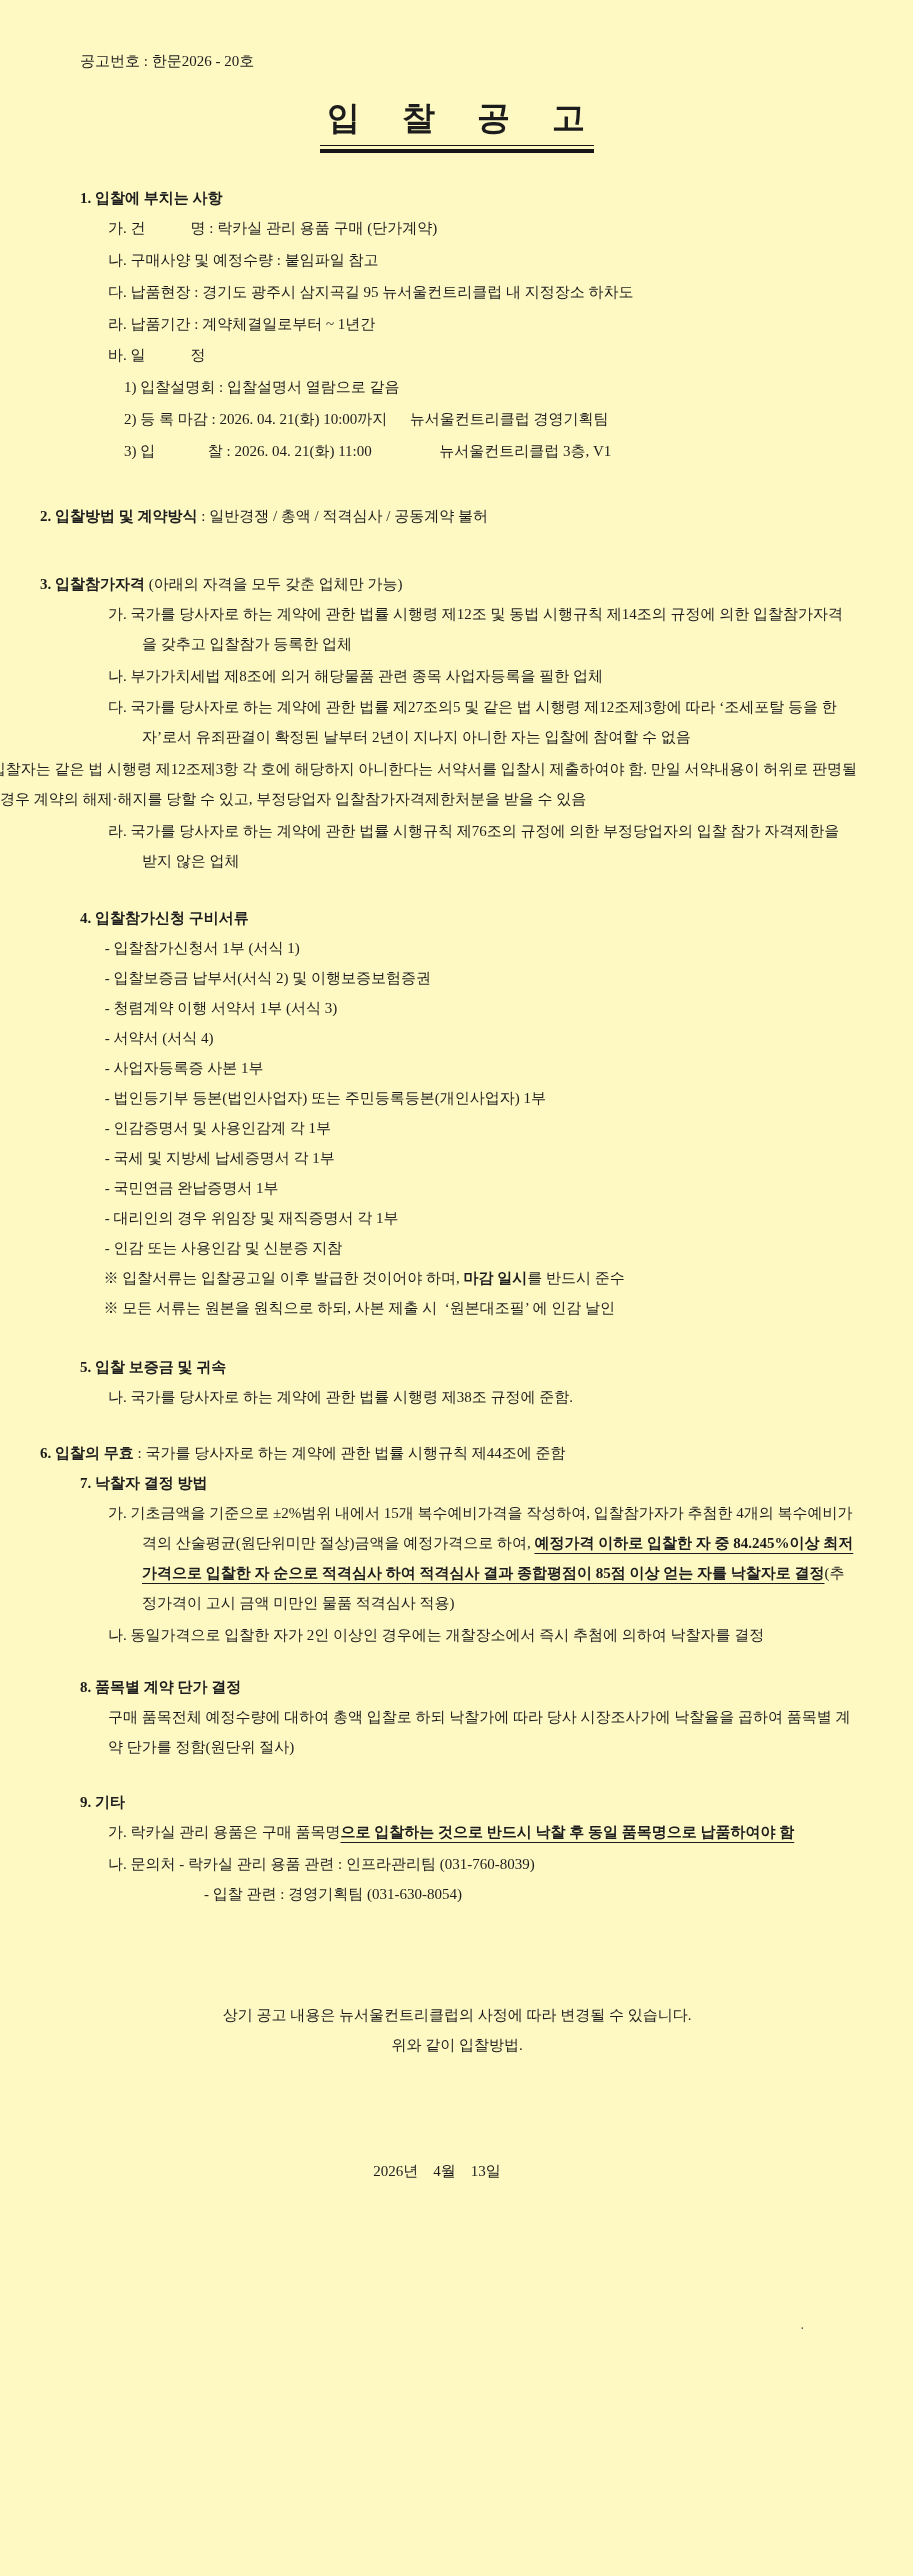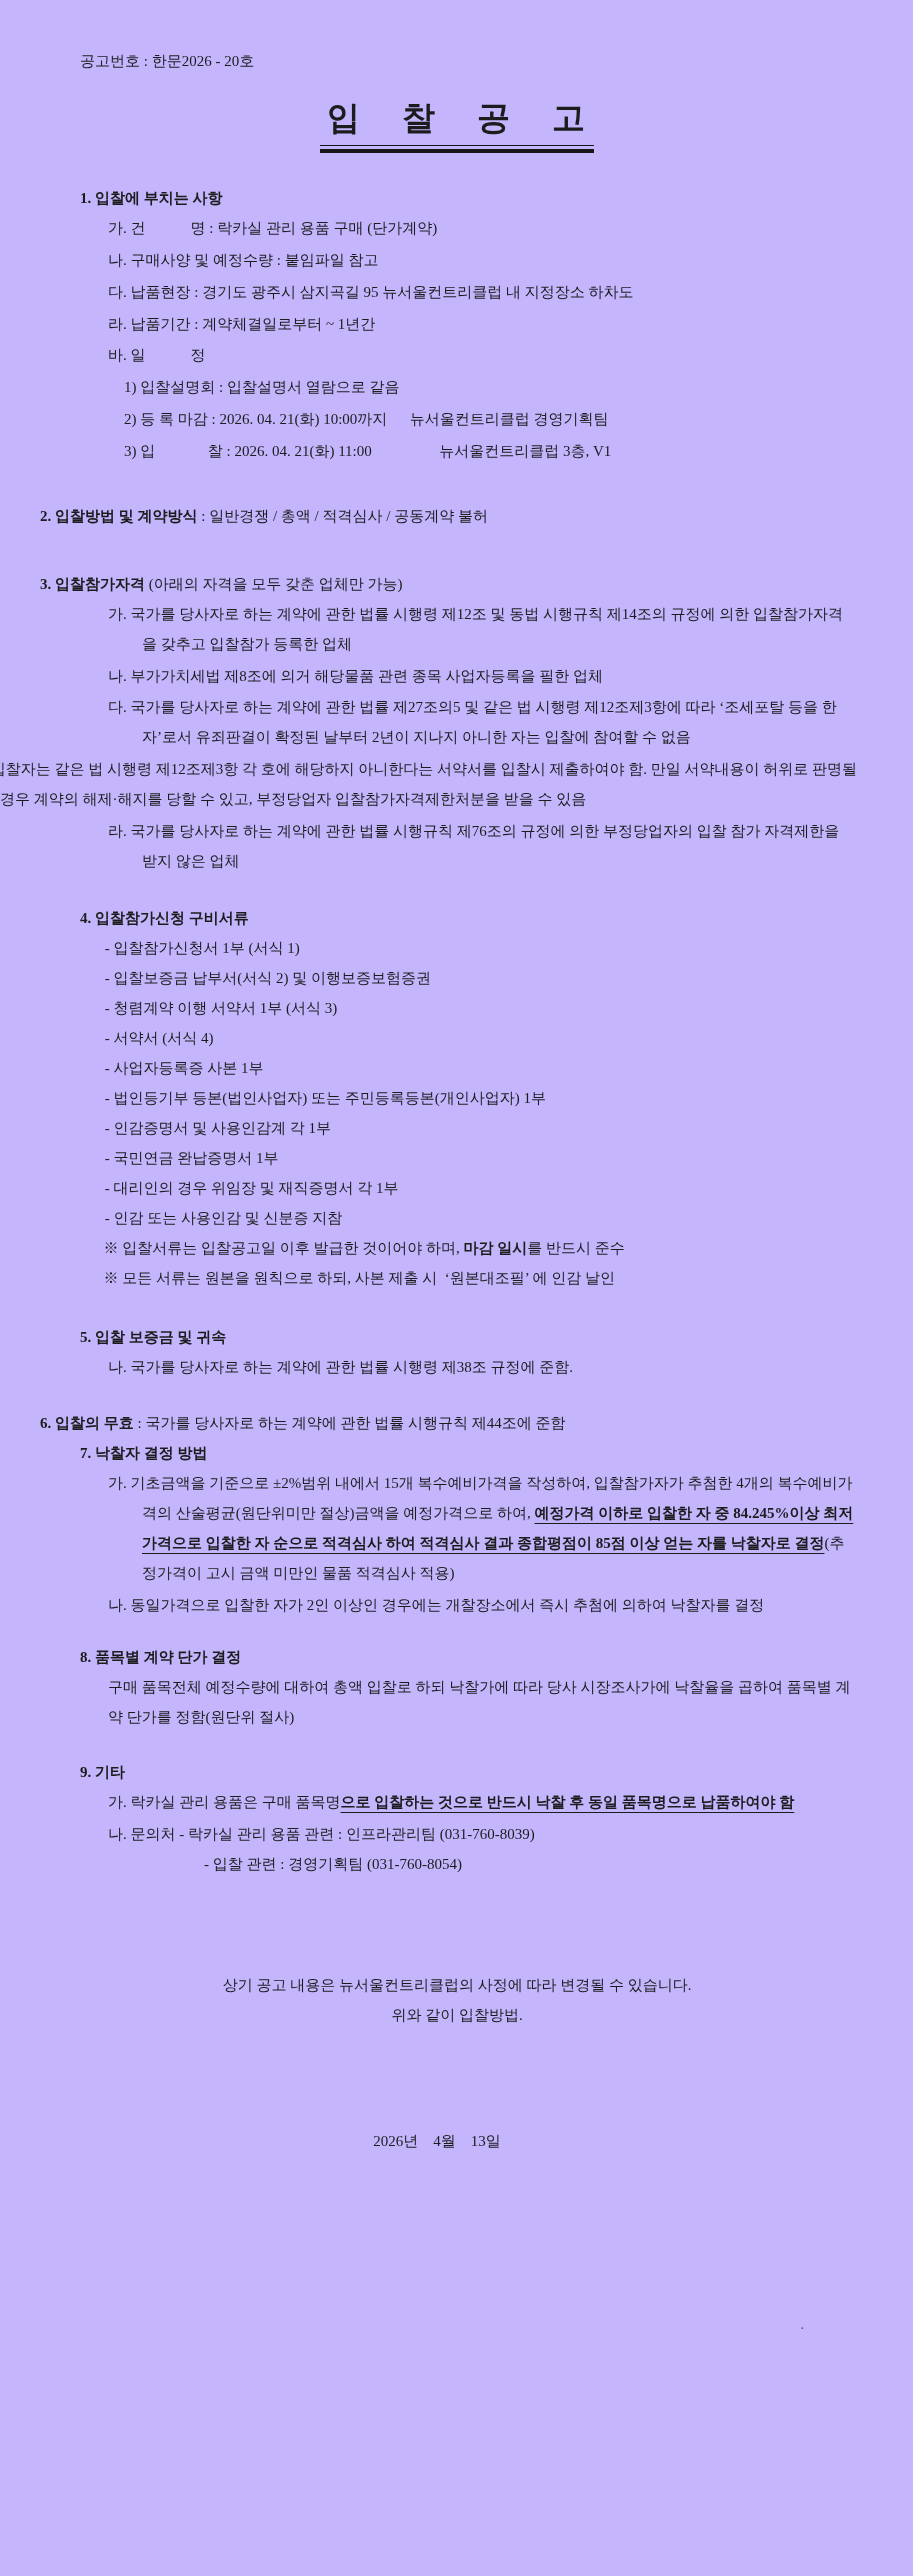--- a/index.html
+++ b/index.html
@@ -1,18 +1,18 @@
 <!DOCTYPE html>
 <html style="font-size:14.6px"><head>
 <meta charset="utf-8">
 <style>
   html,body { margin:0; padding:0; background:#ffffff; }
   .page {
     position:relative; width:914px; height:2576px; overflow:hidden;
-    background:#c4b5fd; color:#1c1c1c;
+    background:#fef9c3; color:#1c1c1c;
     font-family:"Liberation Serif","DejaVu Serif",serif;
     font-size:15px; line-height:30px;
   }
   .ln { white-space:pre-wrap; }
   .notice   { margin:46px 0 0 80px; }
   .title-row{ text-align:center; margin-top:22px; }
   .title {
     display:inline-block; font-size:33px; font-weight:bold; line-height:40px;
     padding:0 7.3px 7.3px 7.3px; border-bottom:1.8px solid #161616; position:relative;
     letter-spacing:1.8px;
@@ -64,20 +64,21 @@
   <div class="ln item">라. 국가를 당사자로 하는 계약에 관한 법률 시행규칙 제76조의 규정에 의한 부정당업자의 입찰 참가 자격제한을 받지 않은 업체</div>
 
   <div class="ln sec" style="margin-top:27.4px">4. 입찰참가신청 구비서류</div>
   <div class="ln dash">- 입찰참가신청서 1부 (서식 1)</div>
   <div class="ln dash">- 입찰보증금 납부서(서식 2) 및 이행보증보험증권</div>
   <div class="ln dash">- 청렴계약 이행 서약서 1부 (서식 3)</div>
   <div class="ln dash">- 서약서 (서식 4)</div>
   <div class="ln dash">- 사업자등록증 사본 1부</div>
   <div class="ln dash">- 법인등기부 등본(법인사업자) 또는 주민등록등본(개인사업자) 1부</div>
   <div class="ln dash">- 인감증명서 및 사용인감계 각 1부</div>
+  <div class="ln dash">- 국세 및 지방세 납세증명서 각 1부</div>
   <div class="ln dash">- 국민연금 완납증명서 1부</div>
   <div class="ln dash">- 대리인의 경우 위임장 및 재직증명서 각 1부</div>
   <div class="ln dash">- 인감 또는 사용인감 및 신분증 지참</div>
   <div class="ln note4"><span>※ 입찰서류는 입찰공고일 이후 발급한 것이어야 하며, </span><span class="b">마감 일시</span><span>를 반드시 준수</span></div>
   <div class="ln note4">※ 모든 서류는 원본을 원칙으로 하되, 사본 제출 시  ‘원본대조필’ 에 인감 날인</div>
 
   <div class="ln sec" style="margin-top:29px">5. 입찰 보증금 및 귀속</div>
   <div class="ln item">나. 국가를 당사자로 하는 계약에 관한 법률 시행령 제38조 규정에 준함.</div>
 
   <div class="ln secln" style="margin-top:25.6px"><span class="b">6. 입찰의 무효</span><span> : 국가를 당사자로 하는 계약에 관한 법률 시행규칙 제44조에 준함</span></div>
@@ -85,21 +86,21 @@
   <div class="ln sec" style="">7. 낙찰자 결정 방법</div>
   <div class="ln item"><span>가. 기초금액을 기준으로 ±2%범위 내에서 15개 복수예비가격을 작성하여, 입찰참가자가 추첨한 4개의 복수예비가격의 산술평균(원단위미만 절상)금액을 예정가격으로 하여, </span><span class="bu">예정가격 이하로 입찰한 자 중 84.245%이상 최저가격으로 입찰한 자 순으로 적격심사 하여 적격심사 결과 종합평점이 85점 이상 얻는 자를 낙찰자로 결정</span><span>(추정가격이 고시 금액 미만인 물품 적격심사 적용)</span></div>
   <div class="ln item">나. 동일가격으로 입찰한 자가 2인 이상인 경우에는 개찰장소에서 즉시 추첨에 의하여 낙찰자를 결정</div>
 
   <div class="ln sec" style="margin-top:22px">8. 품목별 계약 단가 결정</div>
   <div class="ln flush">구매 품목전체 예정수량에 대하여 총액 입찰로 하되 낙찰가에 따라 당사 시장조사가에 낙찰율을 곱하여 품목별 계약 단가를 정함(원단위 절사)</div>
 
   <div class="ln sec" style="margin-top:25.6px">9. 기타</div>
   <div class="ln item"><span>가. 락카실 관리 용품은 구매 품목명</span><span class="bu">으로 입찰하는 것으로 반드시 낙찰 후 동일 품목명으로 납품하여야 함</span></div>
   <div class="ln flush">나. 문의처 - 락카실 관리 용품 관련 : 인프라관리팀 (031-760-8039)</div>
-  <div class="ln indent2">- 입찰 관련 : 경영기획팀 (031-760-8054)</div>
+  <div class="ln indent2">- 입찰 관련 : 경영기획팀 (031-630-8054)</div>
 
   <div class="ln center" style="margin-top:91px">상기 공고 내용은 뉴서울컨트리클럽의 사정에 따라 변경될 수 있습니다.</div>
   <div class="ln center">위와 같이 입찰방법.</div>
 
   <div class="ln date" style="margin-top:96px">2026년    4월    13일</div>
 
   <div class="stray">·</div>
 </div>
 
 

